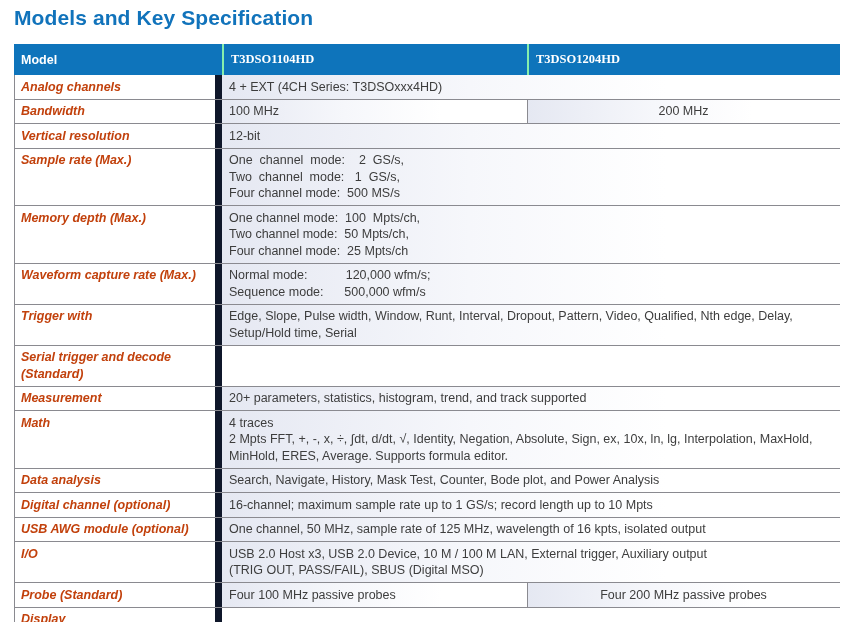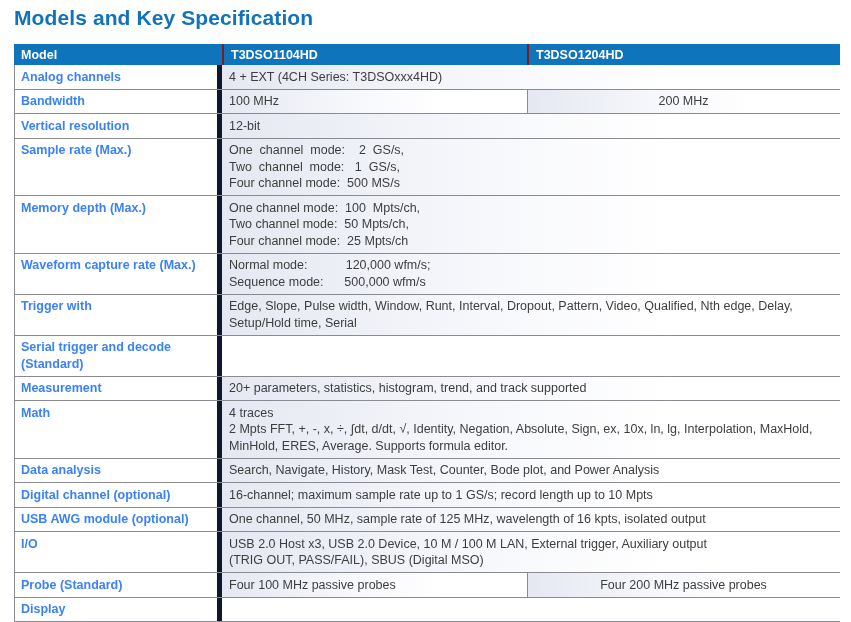--- a/index.html
+++ b/index.html
@@ -22,47 +22,48 @@
   .spec-table {
     width: 826px;
     margin: 14px 0 0 14px;
     font-size: 12.5px;
   }
 
   .thead {
     display: grid;
     grid-template-columns: 208px 305px 313px;
     background: #0E74BB;
-    height: 21px;
+    height: 31px;
   }
   .th {
     color: #ffffff;
     font-weight: 700;
     display: flex;
     align-items: center;
     padding: 0 7px;
     overflow: hidden;
   }
-  .th + .th { border-left: 2px solid #7f1d1d; }
+  .th + .th { border-left: 2px solid #86efac; font-family: Liberation Serif, serif; }
 
   .tbody { border-left: 1px solid #8A8A90; }
 
   .row {
     display: grid;
     grid-template-columns: 207px 305px 313px;
     border-bottom: 1px solid #8A8A90;
   }
 
   .cell-label {
     font-weight: 700;
-    color: #3b82f6;
+    color: #c2410c;
     padding: 3.5px 6px 3.5px 6px;
     line-height: 16.5px;
-    border-right: 5px solid #0f172a;
+    border-right: 7px solid #0f172a;
     background: #ffffff;
+    font-style: italic;
   }
 
   .cell-value {
     color: #3D3D3D;
     padding: 3.5px 8px 3.5px 7px;
     line-height: 16.5px;
     white-space: pre-wrap;
     background: linear-gradient(90deg, #E5E8F2 0%, #F6F7FB 40%, #FFFFFF 72%);
   }
   .cell-value.span2 { grid-column: 2 / 4; }

